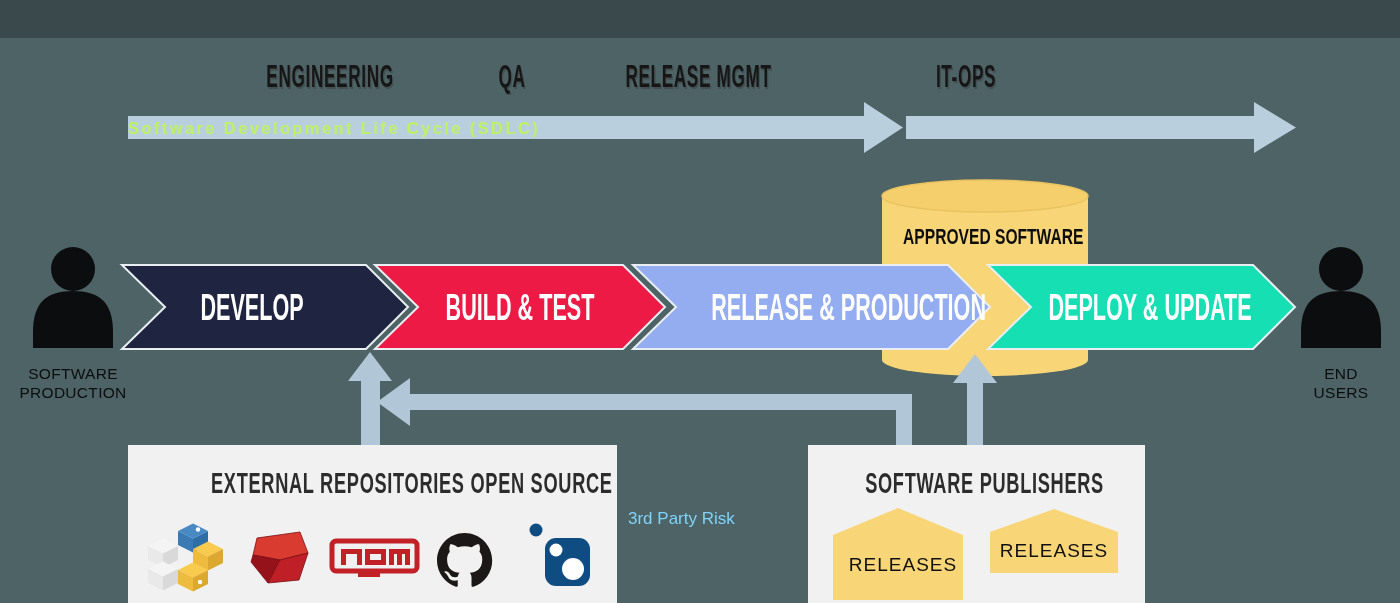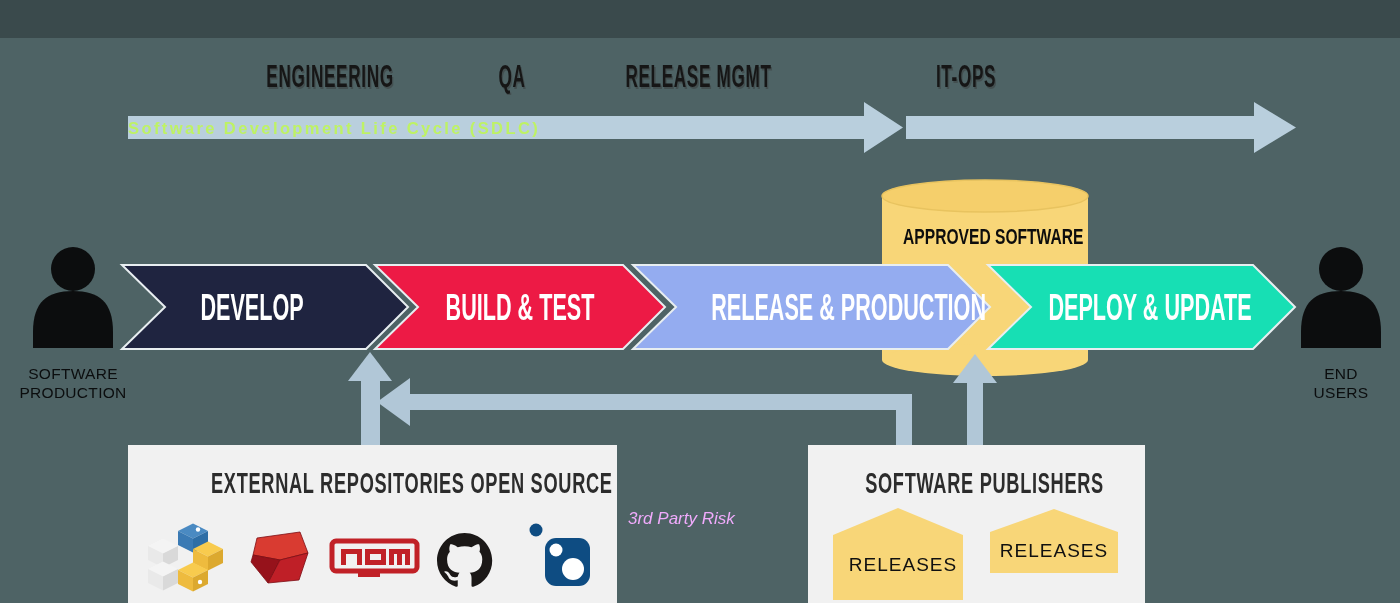--- a/index.html
+++ b/index.html
@@ -42,21 +42,21 @@
     height:30px;line-height:30px;text-align:center;
     font-size:26px;font-weight:700;letter-spacing:1px;color:#2c2c2c;
     transform:scale(0.70,1.10);
     white-space:nowrap;
   }
   .house-label{
     height:24px;line-height:24px;text-align:center;
     font-size:19px;font-weight:500;letter-spacing:1px;color:#101010;
     white-space:nowrap;
   }
-  .risk-label{font-size:17px;font-weight:500;color:#f0abfc;white-space:nowrap;font-style:italic;}
+  .risk-label{font-size:17px;font-weight:500;color:#7dd3fc;white-space:nowrap;}
   .chev{stroke:#e8eef1;stroke-width:2;stroke-linejoin:miter;}
   .cyl-top{stroke:#e8c35f;stroke-width:1.5;}
 </style>
 </head>
 <body>
 
 <div class="canvas">
 
   <svg class="layer" width="1400" height="603" viewBox="0 0 1400 603">
 

